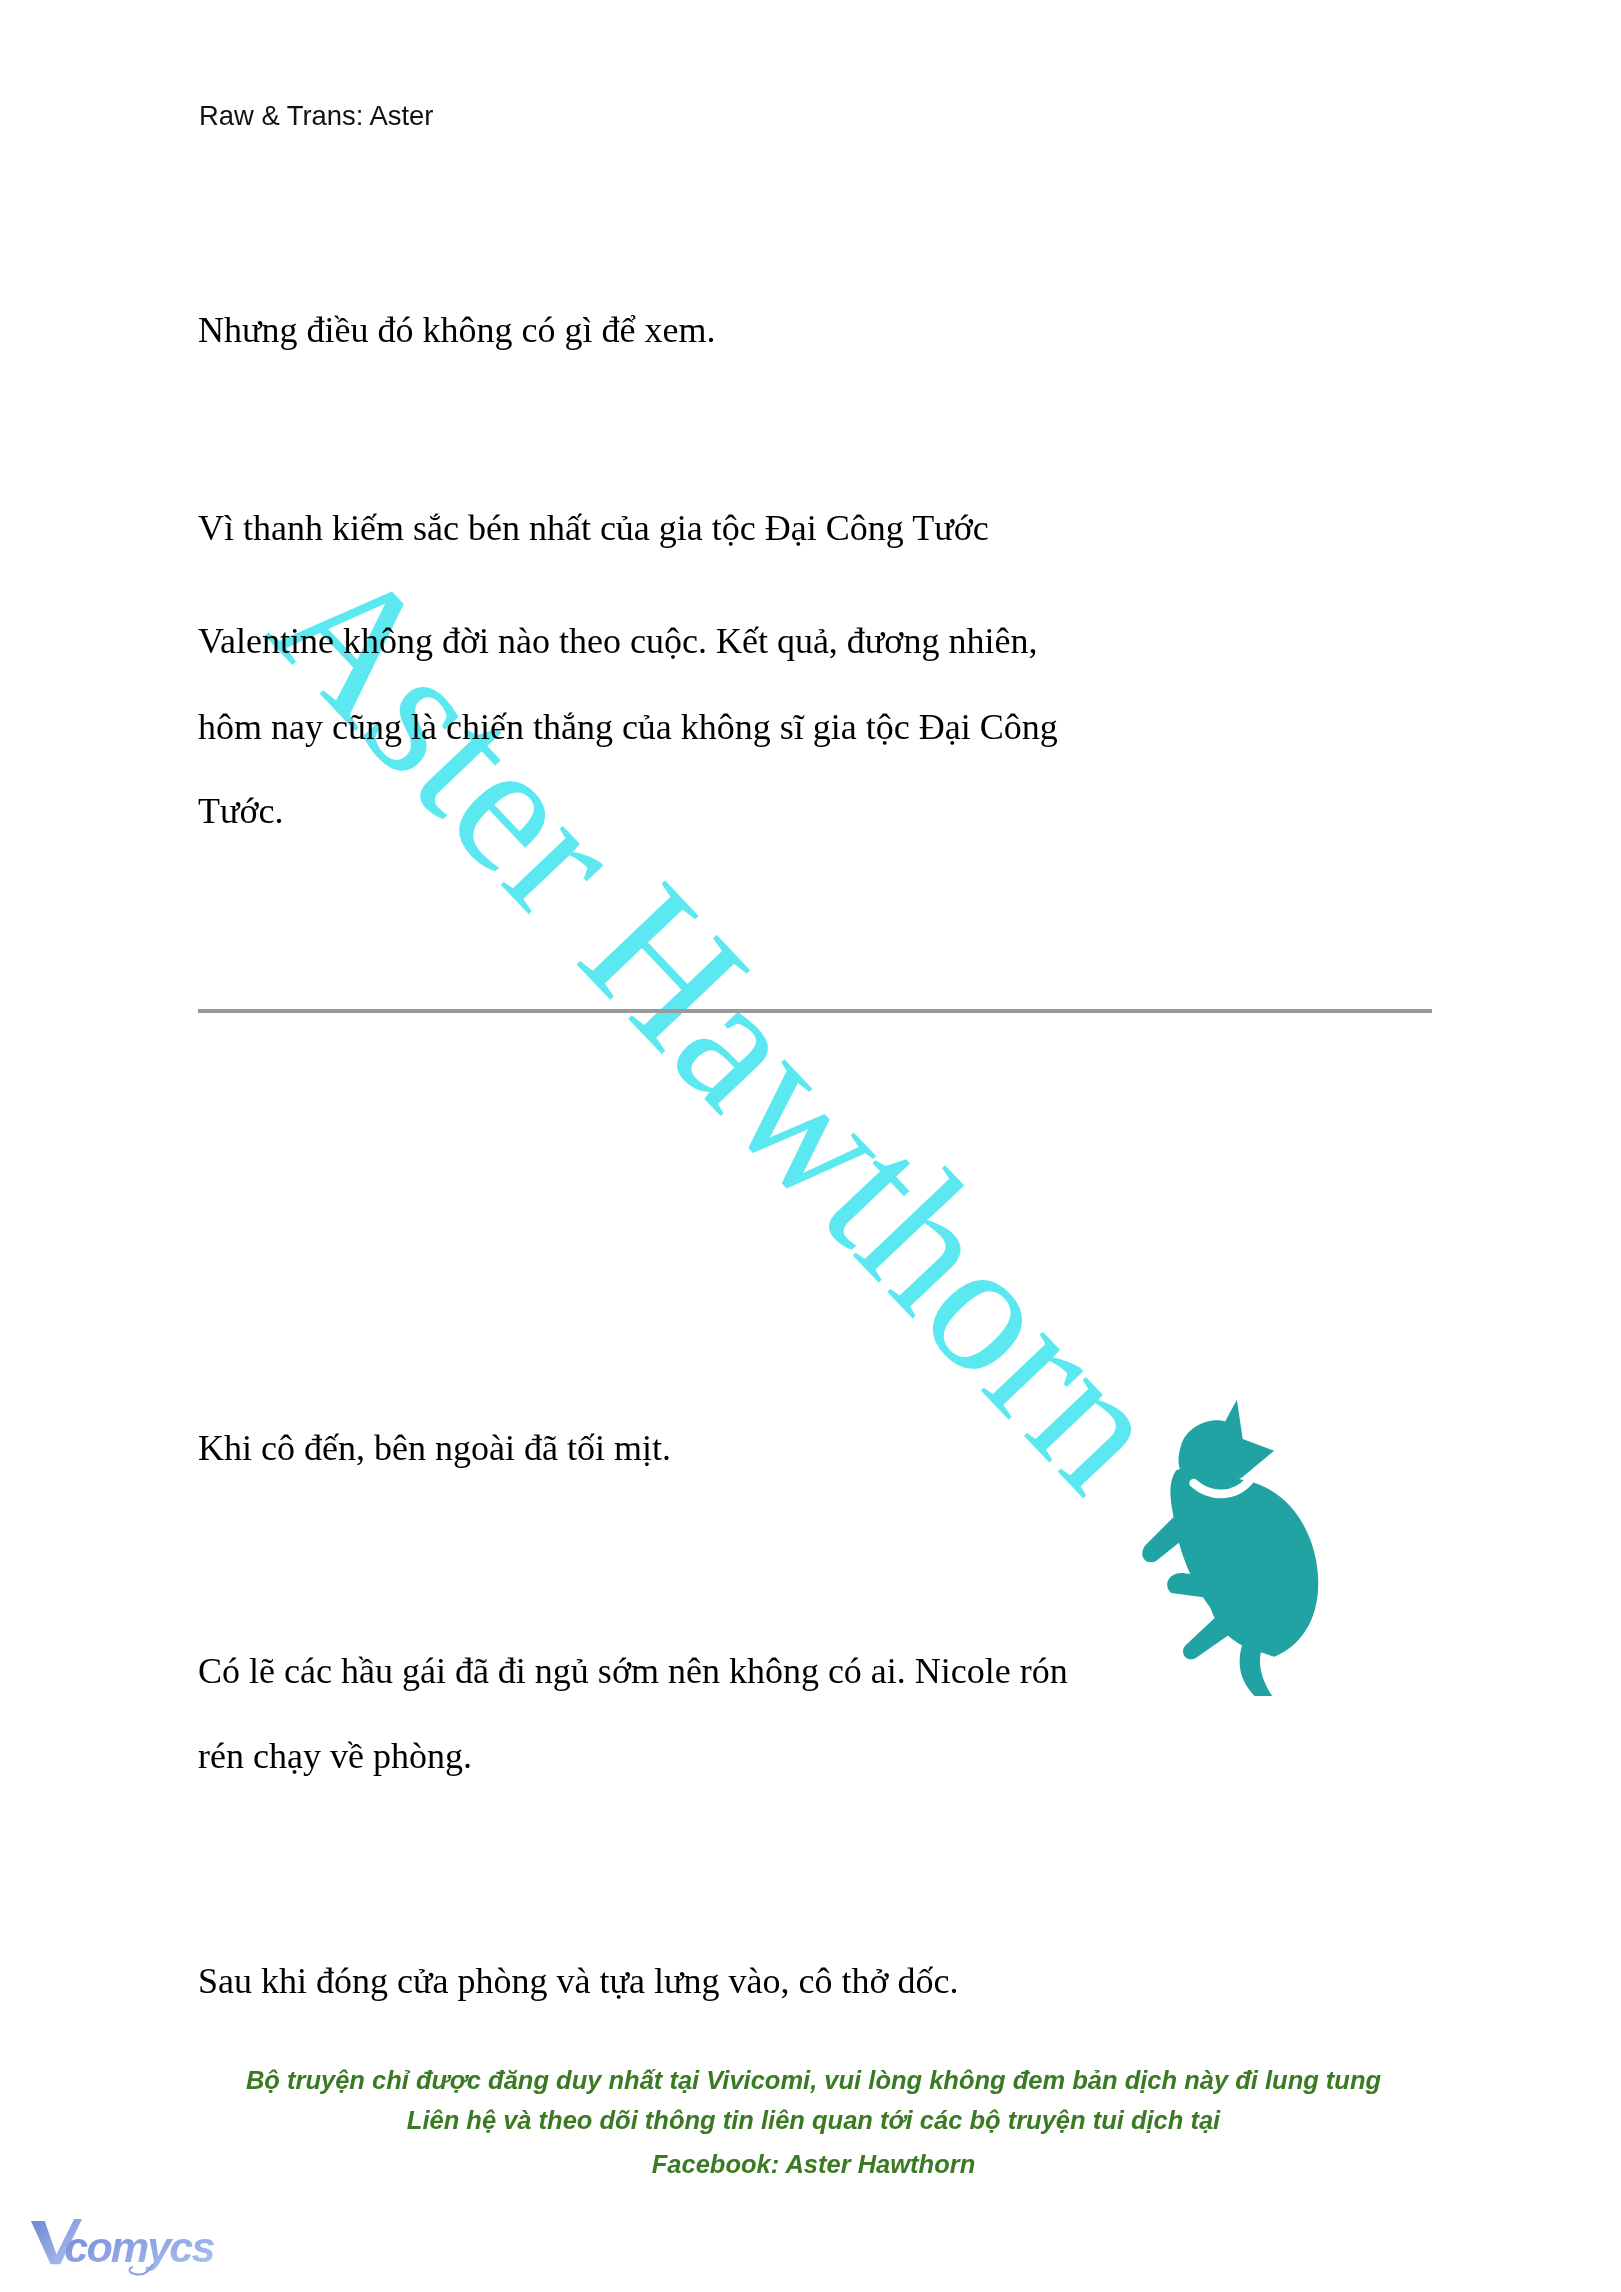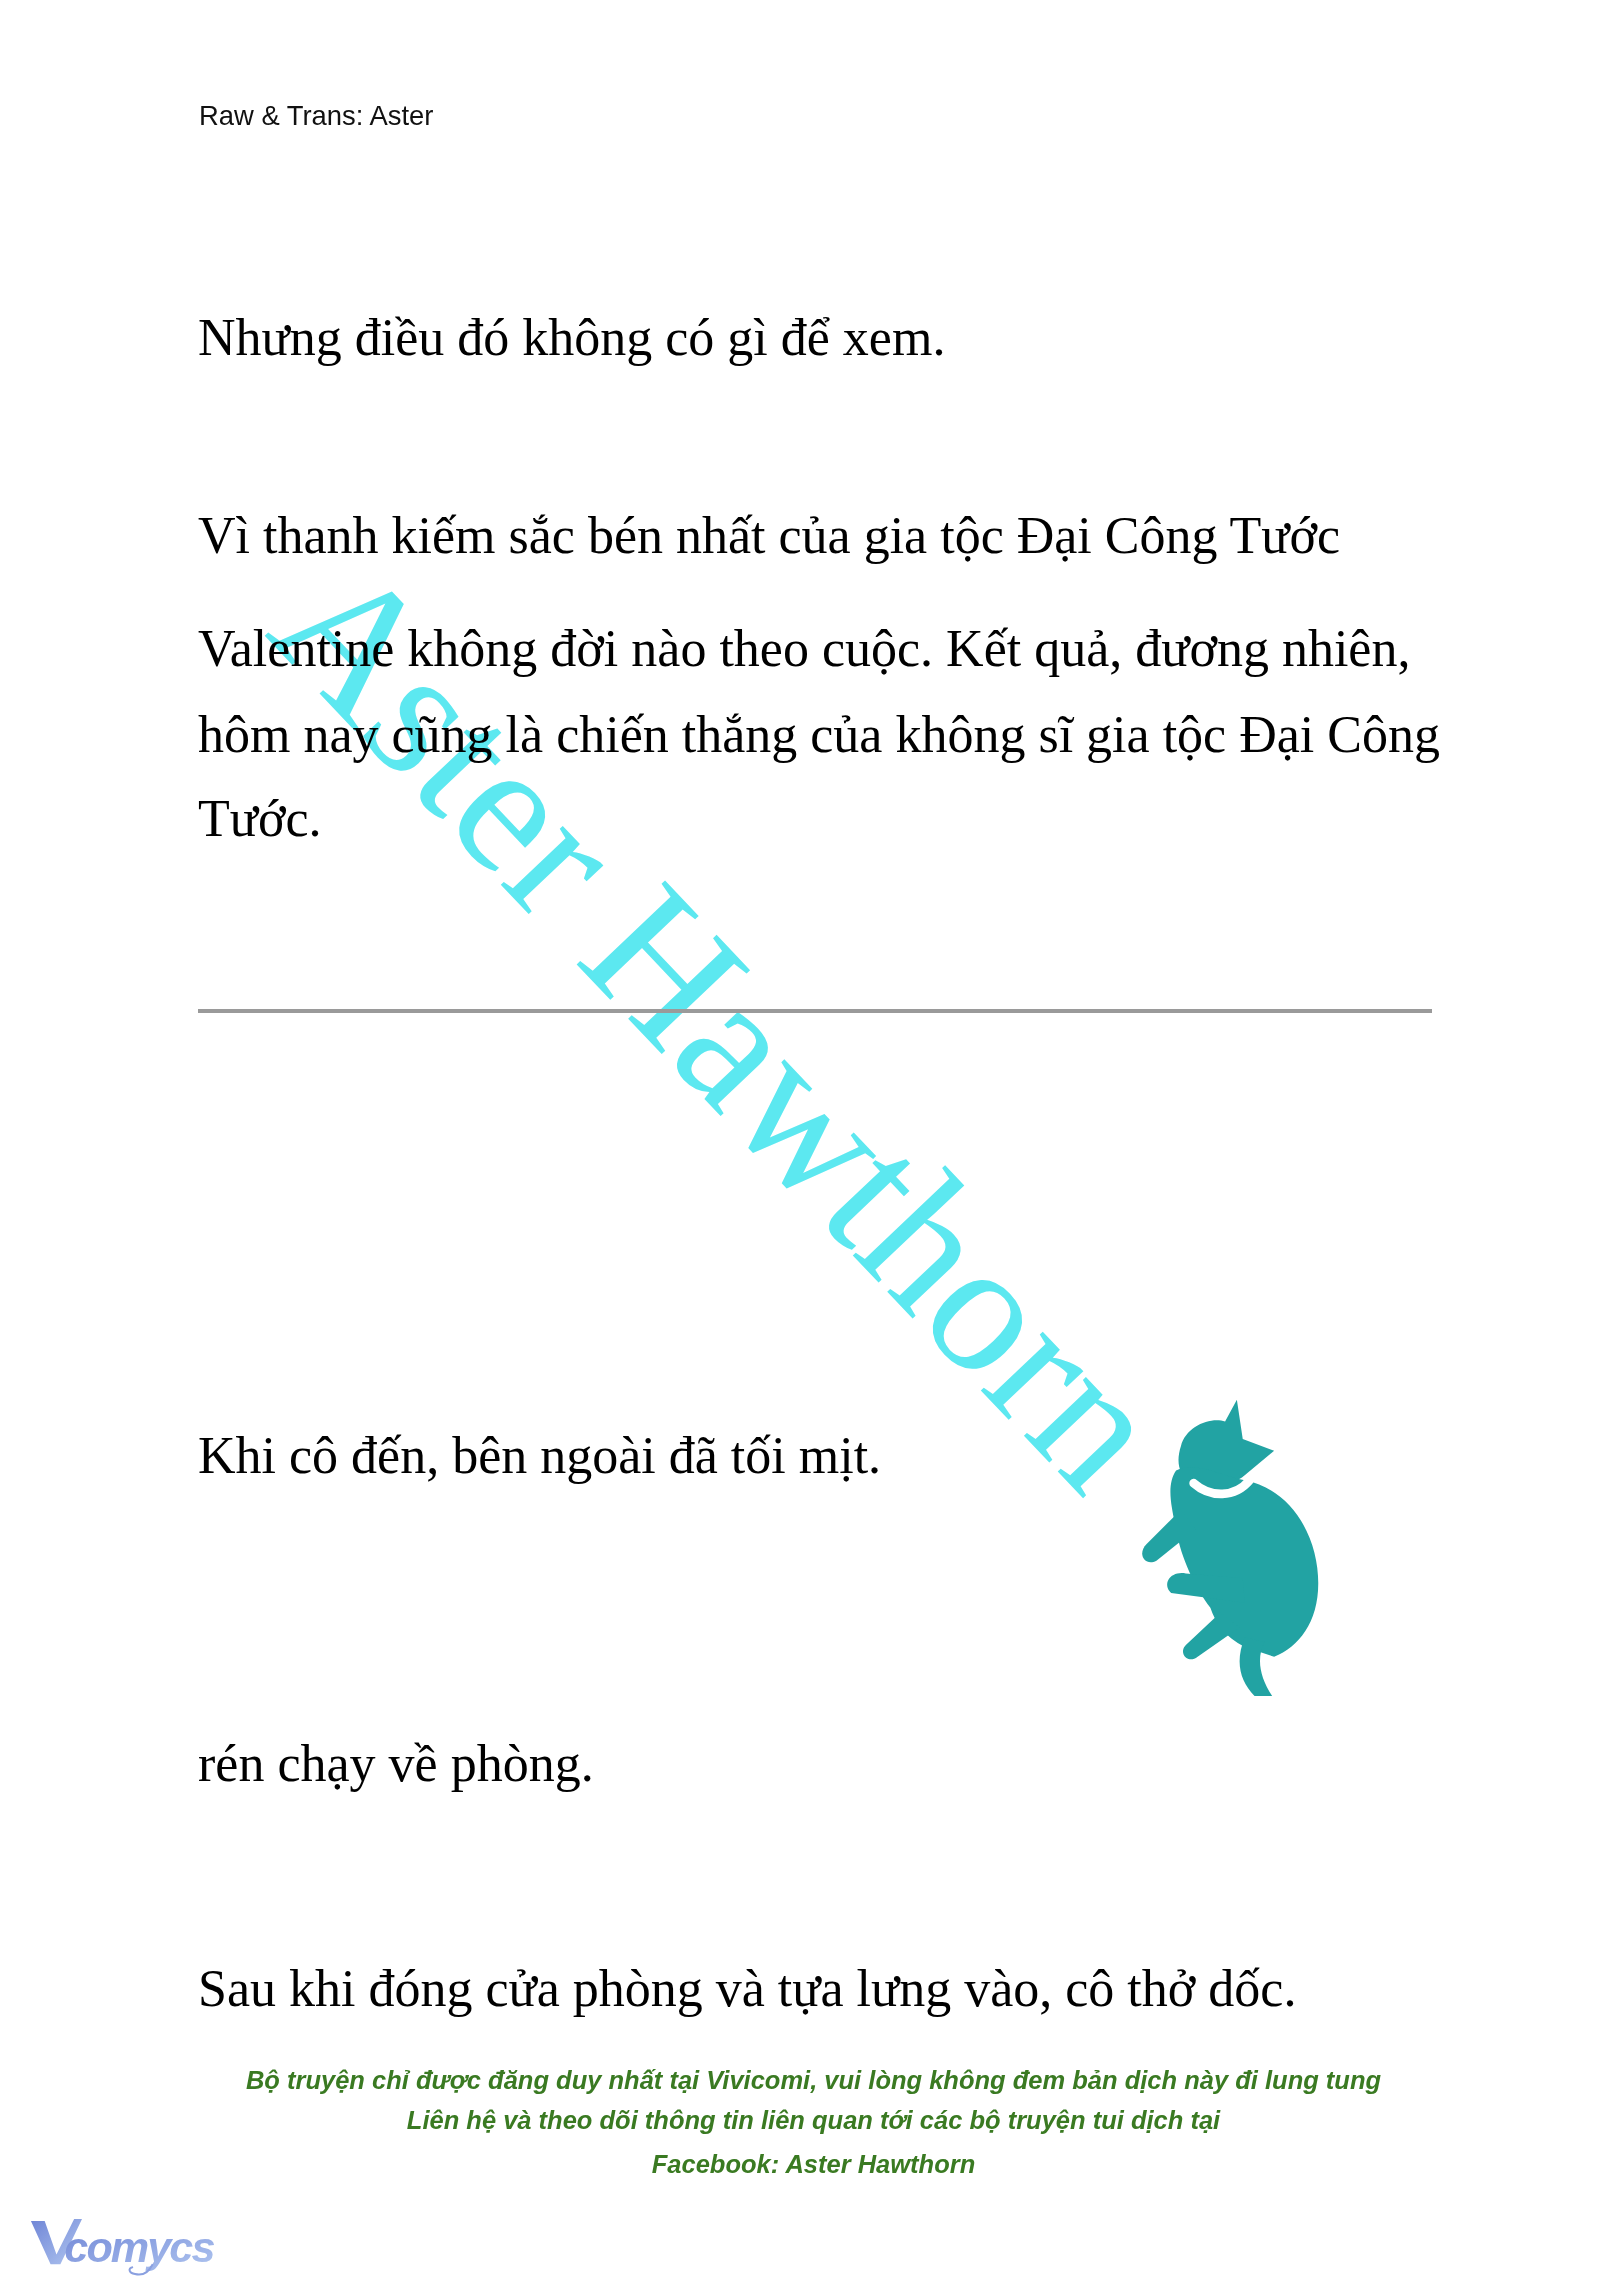--- a/index.html
+++ b/index.html
@@ -5,21 +5,21 @@
   html, body { margin: 0; padding: 0; background: #ffffff; }
   body { width: 1621px; height: 2293px; position: relative; overflow: hidden; }
   .page { position: absolute; left: 0; top: 0; width: 1428px; height: 2293px; background: #ffffff; }
   .header {
     position: absolute; left: 199px; top: 102px;
     font-family: "Liberation Sans", sans-serif; font-size: 27.4px; line-height: 1;
     color: #111111; white-space: nowrap;
   }
   .line {
     position: absolute; left: 198px;
-    font-family: "Liberation Serif", serif; font-size: 52px; line-height: 1;
+    font-family: "Liberation Serif", serif; font-size: 36px; line-height: 1;
     color: #000000; white-space: nowrap; z-index: 3;
   }
   .divider {
     position: absolute; left: 198px; top: 1009px; width: 1234px; height: 3.9px;
     background: #9a9a9a; z-index: 3;
   }
   .watermark {
     position: absolute; left: 0; top: 0; width: 1274px; height: 196px;
     font-family: "Liberation Serif", serif; font-size: 186px; line-height: 196px;
     color: #5ce8f0; white-space: nowrap; text-align: center;
@@ -47,20 +47,21 @@
   <div class="line" style="top:510px;">Vì thanh kiếm sắc bén nhất của gia tộc Đại Công Tước</div>
   <div class="line" style="top:623px;">Valentine không đời nào theo cuộc. Kết quả, đương nhiên,</div>
   <div class="line" style="top:709px;">hôm nay cũng là chiến thắng của không sĩ gia tộc Đại Công</div>
   <div class="line" style="top:793px;">Tước.</div>
 
   <div class="divider"></div>
 
 
   <div class="line" style="top:1430px;">Khi cô đến, bên ngoài đã tối mịt.</div>
 
+  <div class="line" style="top:1653px;">Có lẽ các hầu gái đã đi ngủ sớm nên không có ai. Nicole rón</div>
   <div class="line" style="top:1963px;">Sau khi đóng cửa phòng và tựa lưng vào, cô thở dốc.</div>
 
   <div class="line" style="top:1738px;">rén chạy về phòng.</div>
 
   <div class="watermark">Aster Hawthorn</div>
 
   <svg class="cat" viewBox="0 0 210 310">
     <g fill="#22a3a3">
 
       <path d="M55 55 C60 35 85 25 100 30 L112 8 L118 48 L150 60 L120 85 C110 95 80 98 65 92 C52 85 50 70 55 55 Z"></path>

